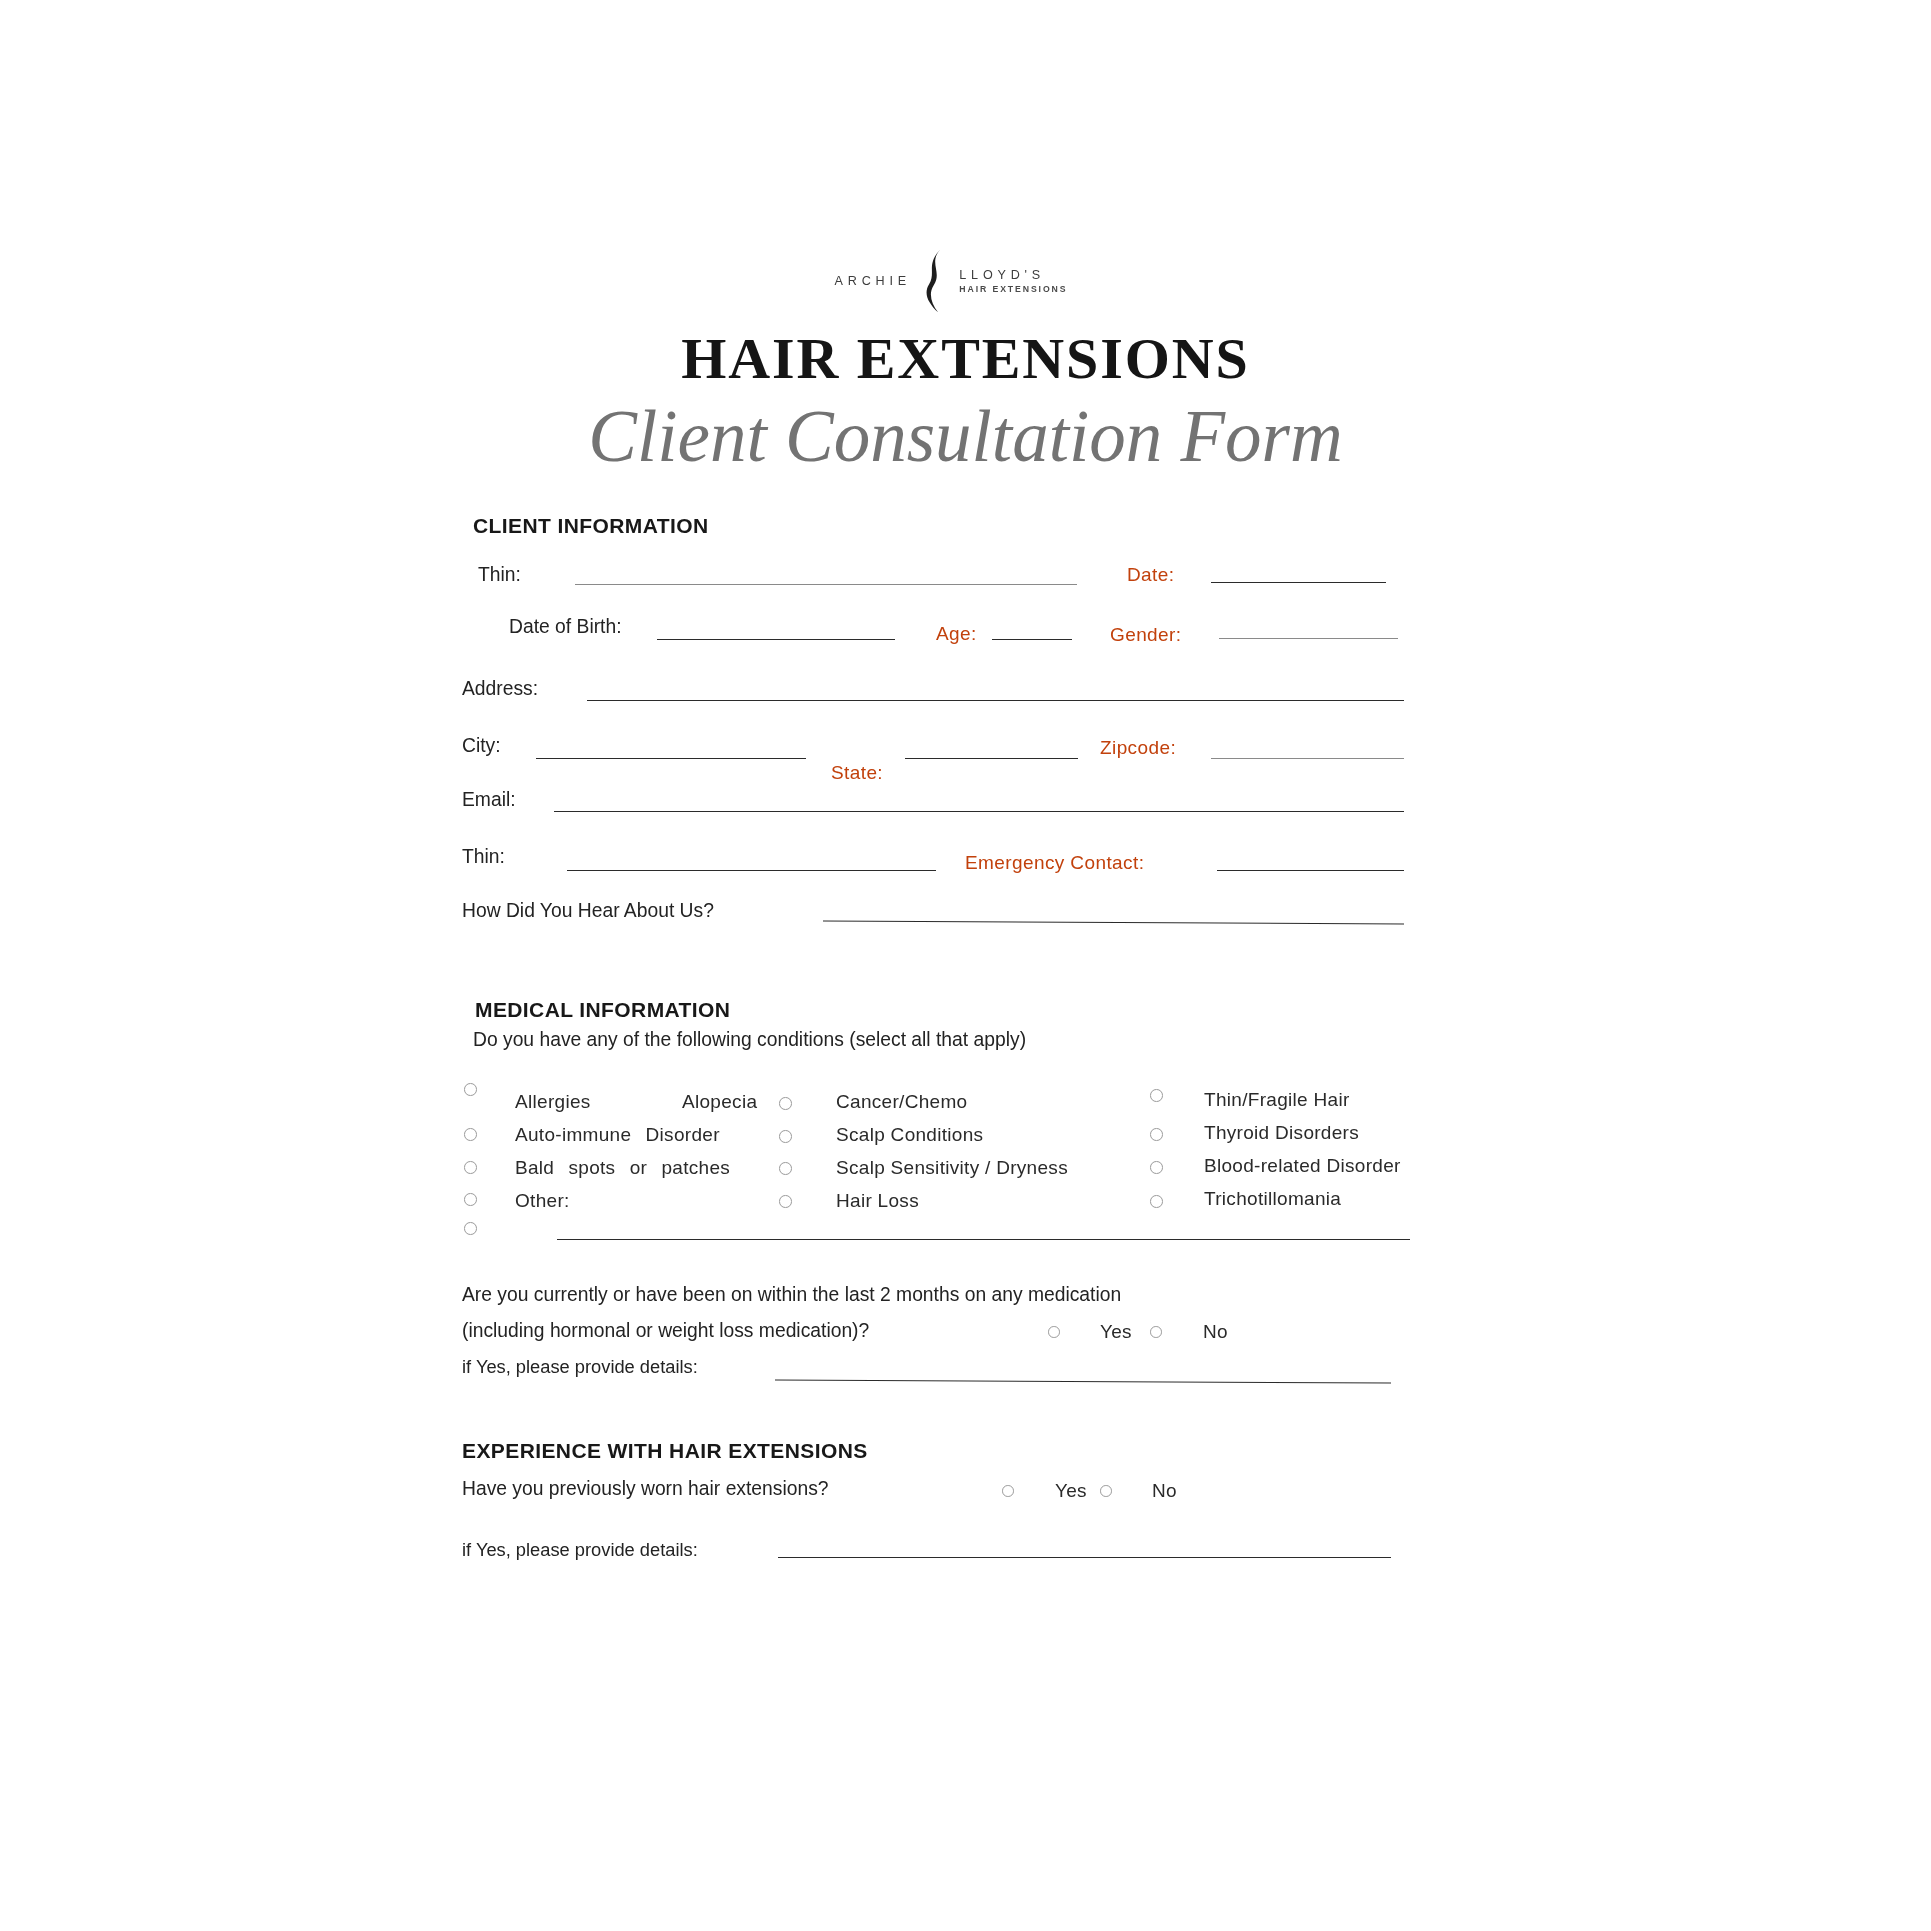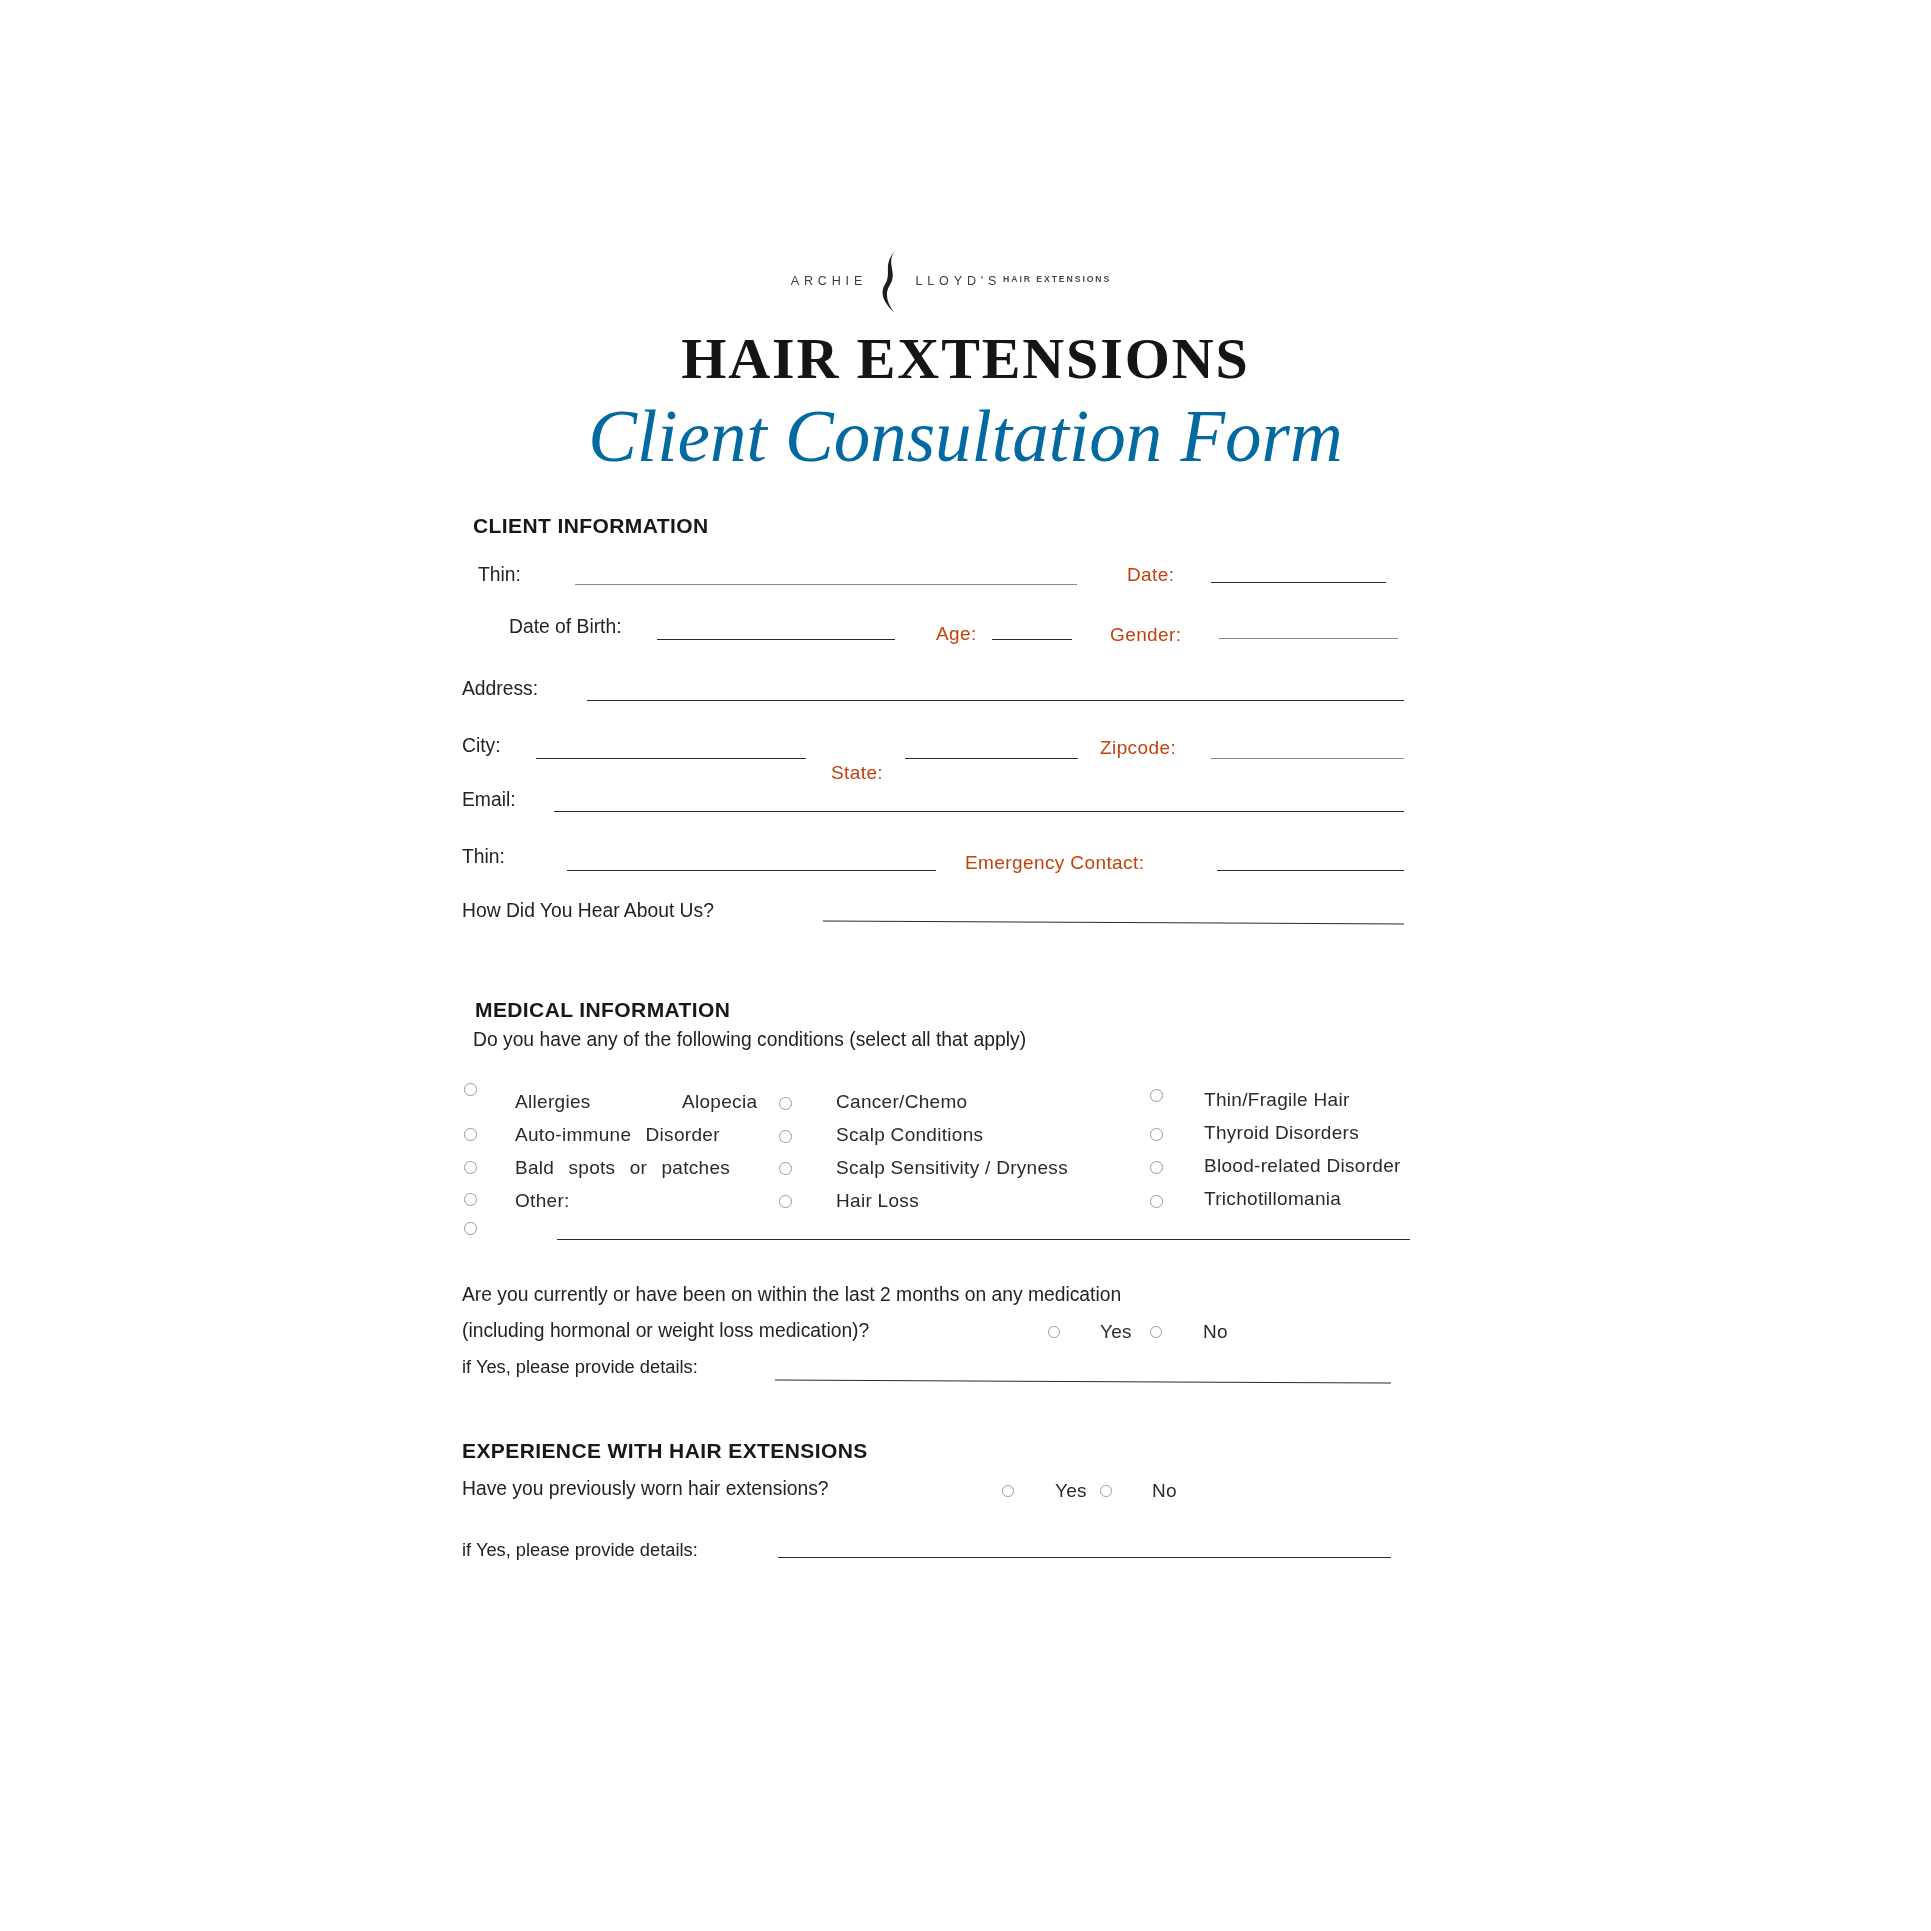--- a/index.html
+++ b/index.html
@@ -3,27 +3,27 @@
 <meta charset="utf-8">
 <style>
   html,body{margin:0;padding:0;background:#fff;}
   .page{position:relative;width:1931px;height:1931px;background:#ffffff;overflow:hidden;
         font-family:"Liberation Sans", sans-serif;color:#1f1f1f;}
   .abs{position:absolute;}
   
   .header{position:absolute;top:249px;left:0;width:100%;text-align:center;}
   .logo{display:inline-flex;align-items:center;gap:9.7px;margin-left:-29px;}
   .logo-left{font-size:12.6px;letter-spacing:4.8px;color:#3c3c3c;font-weight:500;}
-  .logo-right{text-align:left;display:flex;gap:1.9px;}
+  .logo-right{text-align:left;display:flex;flex-direction:column;gap:1.9px;}
   .logo-right .big{font-size:12.6px;letter-spacing:4.8px;color:#3c3c3c;font-weight:500;}
   .logo-right .small{font-size:8.7px;letter-spacing:1.9px;color:#4a4a4a;font-weight:600;}
   .title{margin-top:11.6px;font-family:"Liberation Serif", serif;font-weight:700;
          font-size:58px;letter-spacing:1.9px;color:#151515;}
   .subtitle{margin-top:5.8px;font-family:"Liberation Serif", serif;font-style:italic;
-            font-size:73px;color:#0369a1;line-height:1.1;}
+            font-size:73px;color:#737373;line-height:1.1;}
   
   .h{font-weight:700;font-size:21px;letter-spacing:0.4px;color:#181818;white-space:nowrap;}
   .lA{font-size:19.3px;color:#232323;white-space:nowrap;}
   .lB{font-size:19px;letter-spacing:0.4px;color:#c2410c;white-space:nowrap;}
   .lC{font-size:19px;letter-spacing:0.3px;color:#2a2a2a;white-space:nowrap;margin-left:35px;}
   .ws{word-spacing:8.7px;text-align:right;}
   
   .ln{height:0;border-bottom:1.9px solid #2b2b2b;}
   .ln.thin{border-bottom:1.4px solid #8a8a8a;}
   .tilt{transform:rotate(0.3deg);}

